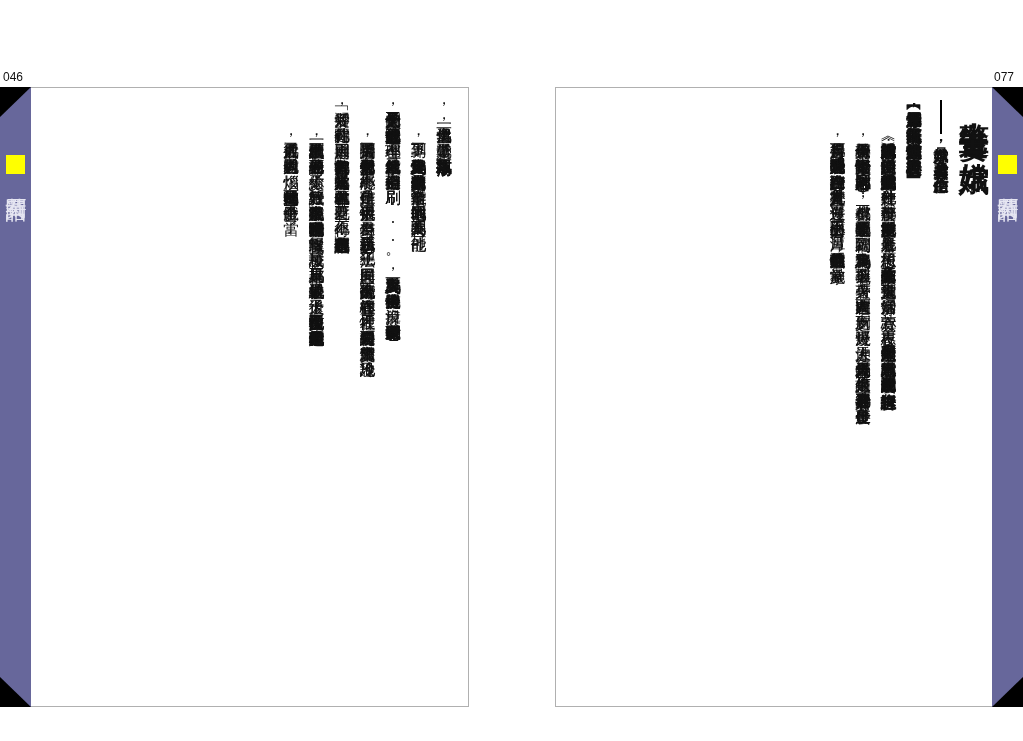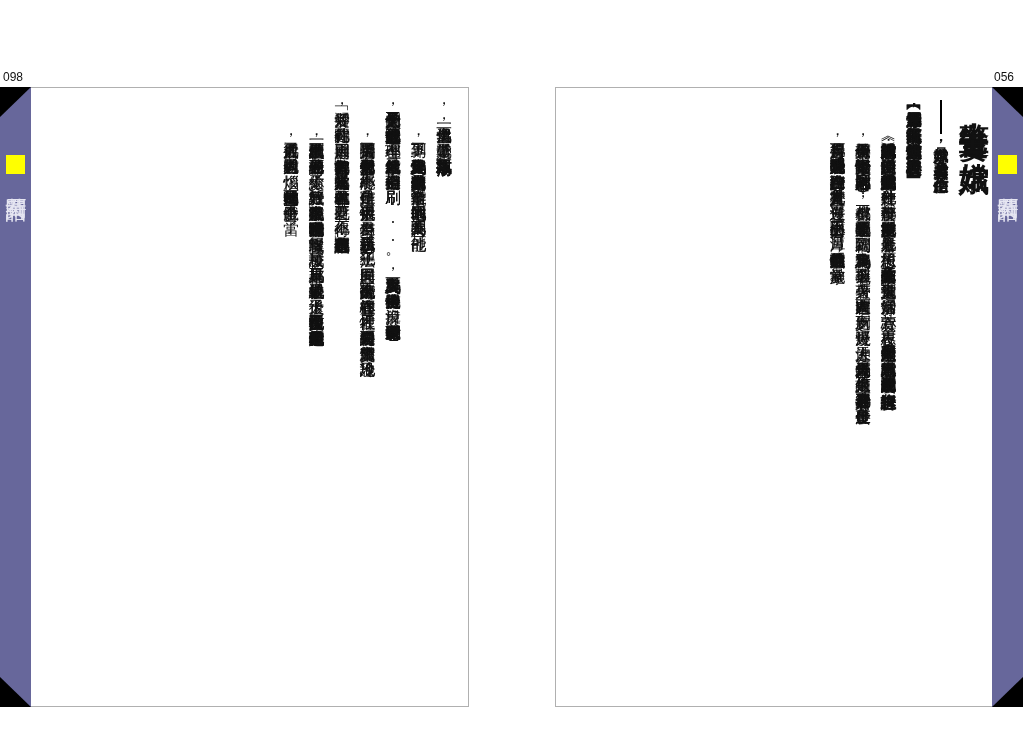--- a/index.html
+++ b/index.html
@@ -33,22 +33,22 @@
   b { font-weight: bold; }
 
   .title-col { font-size: 30px; font-weight: bold; line-height: 36px; margin: 0; letter-spacing: 2px; }
   .subtitle-col { font-size: 15px; font-weight: bold; line-height: 30px; margin: 0; }
   .subtitle-col .dash { display: inline-block; border-left: 2px solid #000; height: 34px; margin-bottom: 2px; }
   .poem { font-weight: bold; }
 </style>
 </head>
 <body>
 
-<div class="page-num left">098</div>
-<div class="page-num right">056</div>
+<div class="page-num left">046</div>
+<div class="page-num right">077</div>
 
 <div class="page left">
   <div class="text-area" id="left-text">
       <p><span>，偶然也會溫柔一下，就帶了嬌妻，</span><b>飄飄蕩蕩</b><span>下凡來：</span></p>
       <p class="indent"><span>到了下界，一見是十隻</span><b>火烏鴉</b><span>作怪，就仗著是奉天帝之命來辦案的，拿雞毛當令箭，叫他們乖乖地回去，不要為害凡間，可能他</span></p>
       <p><span>不知是</span><b>太子</b><span>們的化身，那群</span><b>太子黨</b><span>那把他放在眼裡？理都不理，他一氣就拿起紅木紫檀弓，搭上金桿白羽翎箭，刷刷刷‧‧‧‧。射下了九隻</span><b>火烏鴉</b><span>，還有一隻機伶的跑得快，沒射掉，所以留到今天我們還能每天看到它。</span></p>
       <p class="indent"><span>這下是后羿闖了大禍，天帝得知十個兒子有九個被射殺，那能不心疼，雖是自作孽，也恨后羿下手太狠，但身為帝君，必須表示執法公正：「王子犯法，與庶民同罪。」不能像台灣人亂搞。儘管痛在心裡，恨在牙裡，表面還得誇后羿幾句，來個虛獎實懲。只冷冷地說：</span></p>
       <p><span>「后羿愛卿，你就待在凡間，別再回天庭了。」當大官的都善於察言觀色，當然知道是被貶為凡人了，在君尊臣卑的年代，「君要臣死，不得不死。」這事讓我想起凡間也有一事例：</span></p>
       <p class="indent"><span>一個太子進鳳山軍校就讀，他老爸召見校長面諭：「人交給你了，給我好好管教。」後來那太子常在晚點名後，翻牆溜出和狐群狗黨吃喝冶遊，隊職官屢報，校長屢誡，都是馬耳東風；校長就一氣給他退學了，太子退後，校長不久也提前退了回家吃自己，這是他來我們電視台來聊天時我知道的。</span></p>
       <p class="indent"><span>后羿自從成了凡人，也就有了人的困難、煩惱，當神仙都是喝西北風，肚子不會餓，當了</span></p>

